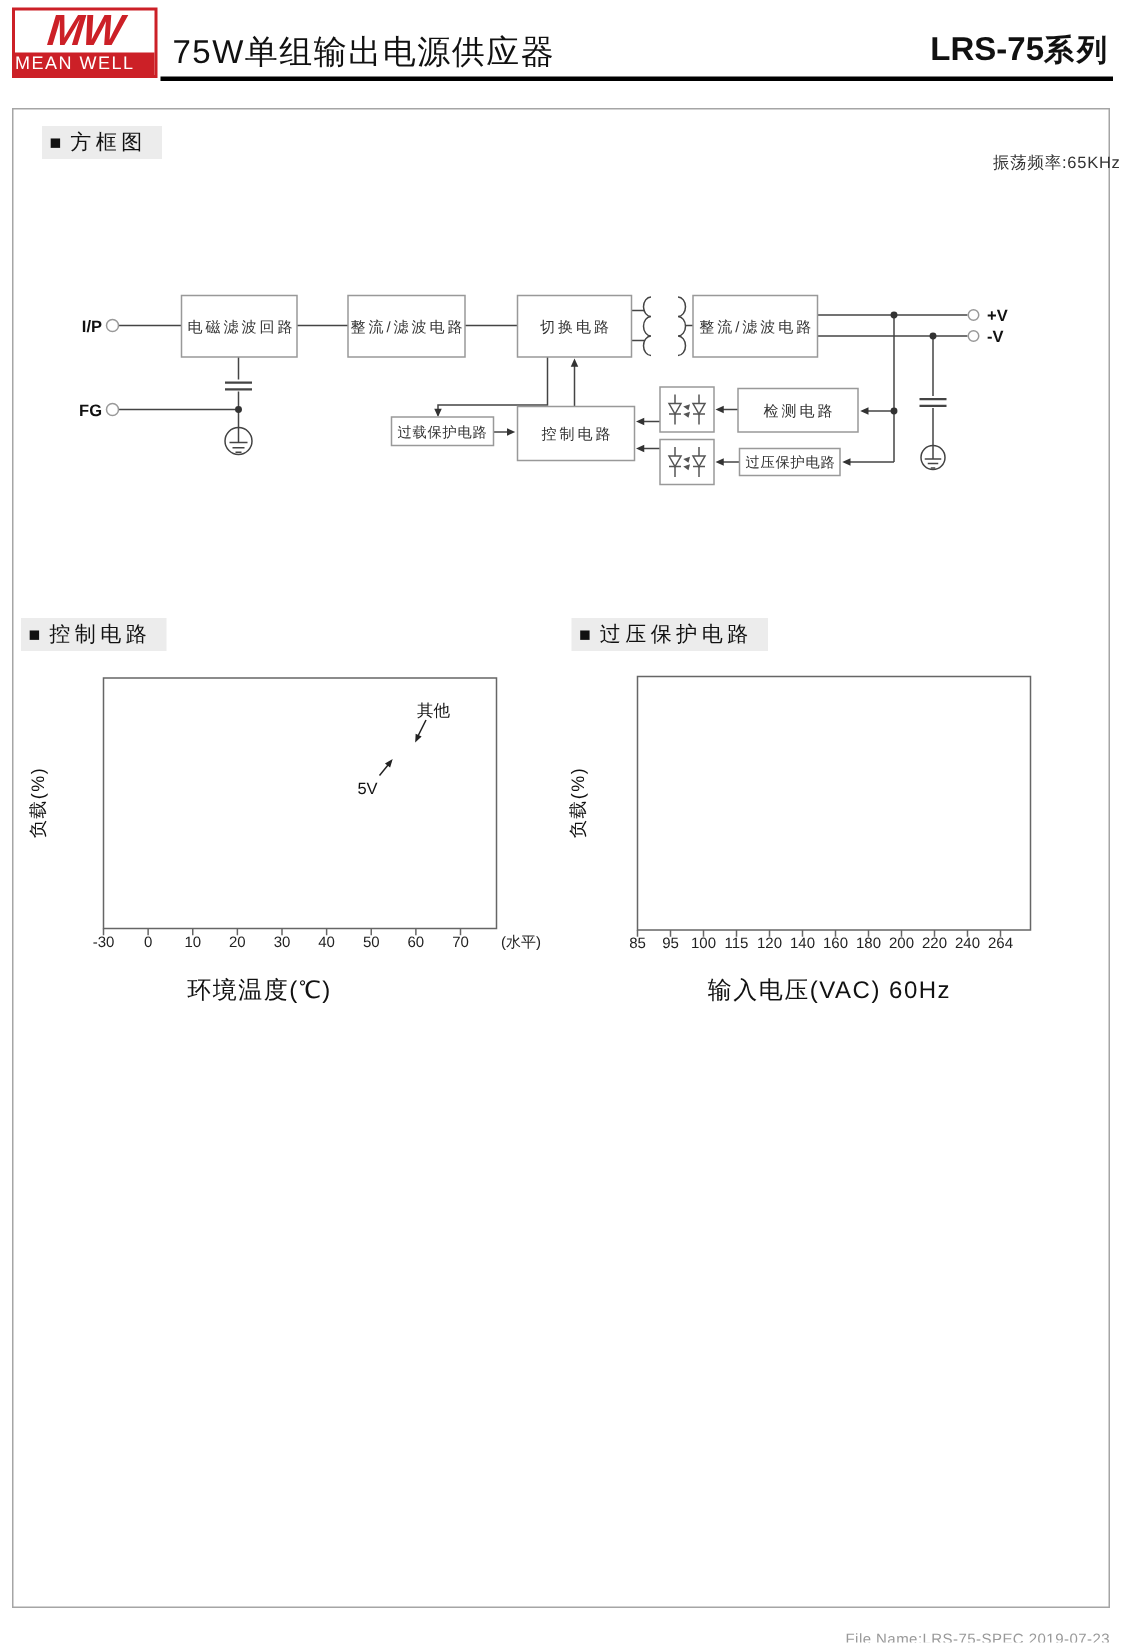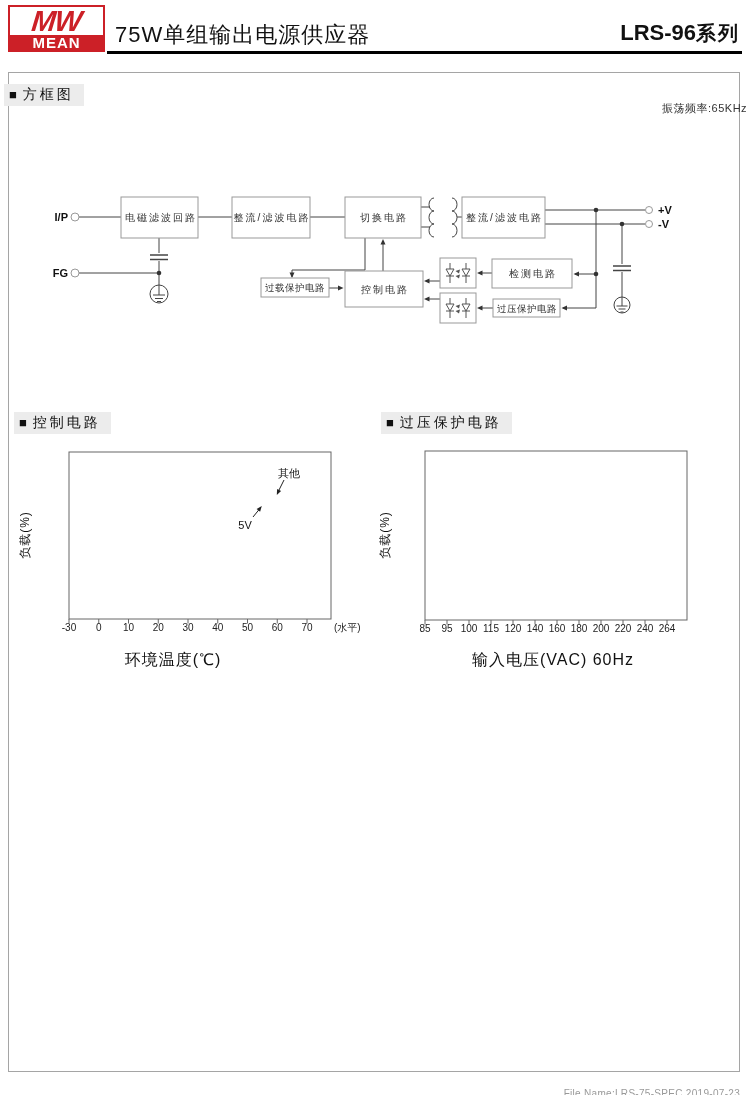--- a/index.html
+++ b/index.html
@@ -1,21 +1,21 @@
 <!DOCTYPE html>
 <html><head>
 <meta charset="utf-8">
 <style>
   html,body{margin:0;padding:0;background:#fff;}
   body{width:750px;height:1095px;position:relative;font-family:"Liberation Sans",sans-serif;color:#111;overflow:hidden;}
   .abs{position:absolute;}
   
   .logo{left:8px;top:5px;width:97px;height:47px;border:2px solid #cc2027;box-sizing:border-box;background:#fff;}
   .logo-mw{display:block;text-align:center;color:#cc2027;font-weight:700;font-style:italic;font-size:29px;line-height:28px;letter-spacing:-1px;transform:skewX(-6deg);}
-  .logo-bar{position:absolute;left:0;right:0;bottom:0;height:15px;background:#cc2027;color:#fff;font-size:15px;font-weight:700;text-align:center;line-height:15px;letter-spacing:1px;}
+  .logo-bar{position:absolute;left:0;right:0;bottom:0;height:15px;background:#cc2027;color:#fff;font-size:12px;font-weight:400;line-height:15px;letter-spacing:1px;}
   .doc-title{left:115px;top:20px;font-size:22px;font-weight:400;letter-spacing:1px;}
   .series-title{right:10px;top:20px;font-size:22px;font-weight:700;}
   .series-title .suffix{font-size:20px;letter-spacing:2px;}
   .header-rule{left:107px;top:51px;width:635px;height:3px;background:#000;}
   
   .content-box{left:8px;top:72px;width:732px;height:1000px;border:1px solid #a5a5a5;box-sizing:border-box;}
   
   .chip{background:#ececec;padding:2px 10px 2px 5px;font-size:14px;letter-spacing:3px;color:#111;white-space:nowrap;}
   .chip .sq{font-size:13px;letter-spacing:0;margin-right:6px;}
   .freq-note{left:618px;top:101px;font-size:11px;color:#333;letter-spacing:0.5px;margin-left:44px;}
@@ -30,26 +30,26 @@
   .ann-label{font-size:11px;fill:#111;}
 </style>
 </head>
 <body>
 
 <div class="abs logo">
   <span class="logo-mw">MW</span>
   <span class="logo-bar">MEAN WELL</span>
 </div>
 <div class="abs doc-title">75W单组输出电源供应器</div>
-<div class="abs series-title"><span>LRS-96</span><span class="suffix">系列</span></div>
+<div class="abs series-title"><span>LRS-75</span><span class="suffix">系列</span></div>
 <div class="abs header-rule"></div>
 
 <div class="abs content-box"></div>
 
-<div class="abs chip" style="left:4px;top:84px;">
+<div class="abs chip" style="left:28px;top:84px;">
   <span class="sq">■</span><span>方框图</span>
 </div>
 <div class="abs freq-note">振荡频率:65KHz</div>
 
 <svg class="abs" style="left:0;top:190px;" width="750" height="145" viewBox="0 190 750 145">
   <g stroke="#444" stroke-width="1" fill="none">
     <line x1="79" y1="217" x2="121" y2="217"></line>
     <line x1="198" y1="217" x2="232" y2="217"></line>
     <line x1="310" y1="217" x2="345" y2="217"></line>
     <line x1="421" y1="207" x2="430" y2="207"></line>

